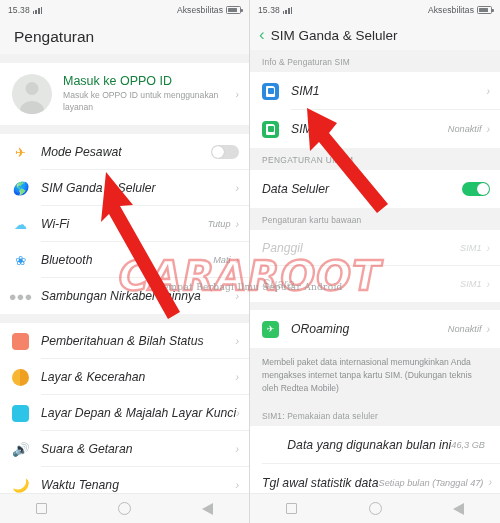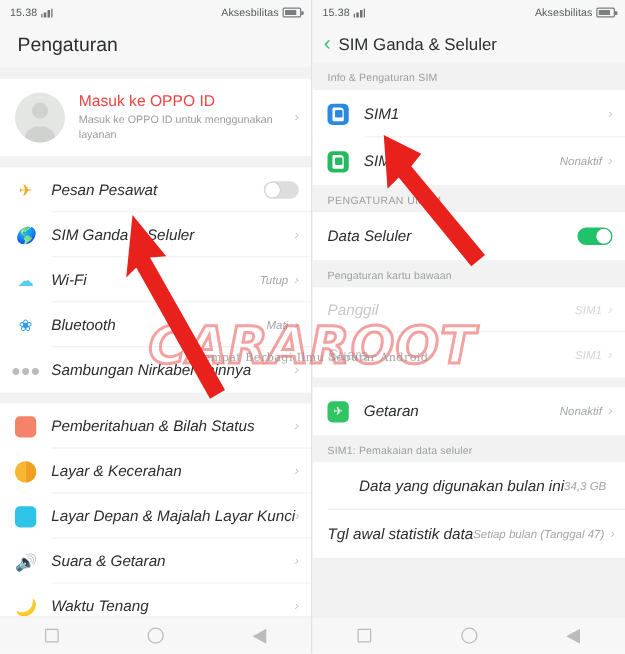--- a/index.html
+++ b/index.html
@@ -76,21 +76,21 @@
   }
   .avatar::before {
     content:""; position:absolute; left:50%; top:8px; transform:translateX(-50%);
     width:13px; height:13px; border-radius:50%; background:#cfd2cf;
   }
   .avatar::after {
     content:""; position:absolute; left:50%; bottom:-6px; transform:translateX(-50%);
     width:24px; height:19px; border-radius:50% 50% 0 0; background:#cfd2cf;
   }
   .acct-text { flex: 1 1 auto; min-width: 0; }
-  .acct-title { font-size: 12.5px; color: #ef4444; margin-bottom: 2px; }
+  .acct-title { font-size: 12.5px; color: #15803d; margin-bottom: 2px; }
   .acct-sub { font-size: 8.6px; color: #9a9d9e; line-height: 1.35; }
 
   
   .row {
     display: flex; align-items: center;
     height: 36px; padding: 0 10px 0 12px;
     background: #fff; position: relative; font-style: italic;
   }
   .row.tall { height: 38px; }
   .row .ic {
@@ -236,21 +236,21 @@
           </div>
           <div class="chev" style="font-size:10.5px;color:#c3c6c7;">›</div>
         </div>
       </div>
 
       <div class="gap"></div>
 
       <div class="card">
         <div class="row">
           <span class="ic g-plane">✈</span>
-          <span class="lbl">Pesan Pesawat</span>
+          <span class="lbl">Mode Pesawat</span>
           <span class="toggle off">
               <span class="knob"></span>
             </span>
           <span class="sep"></span>
         </div>
         <div class="row">
           <span class="ic g-globe">🌎</span>
           <span class="lbl">SIM Ganda &amp; Seluler</span>
           <span class="val"></span>
           <span class="chev">›</span>
@@ -402,31 +402,32 @@
           <span class="chev">›</span>
         </div>
       </div>
 
       <div style="height:8px;background:#f1f2f1;"></div>
       <div class="card">
         <div class="row tall nosep">
           <span class="ic">
             <span class="sq" style="background:#31c462;">✈</span>
           </span>
-          <span class="lbl">Getaran</span>
+          <span class="lbl">ORoaming</span>
           <span class="val">Nonaktif</span>
           <span class="chev">›</span>
         </div>
       </div>
+      <div class="desc">Membeli paket data internasional memungkinkan Anda mengakses internet tanpa kartu SIM. (Dukungan teknis oleh Redtea Mobile)</div>
 
       <div class="sect">SIM1: Pemakaian data seluler</div>
       <div class="card">
         <div class="row tall">
           <span class="lbl" style="margin-left:0;text-align:right;">Data yang digunakan bulan ini</span>
-          <span class="val">34,3 GB</span>
+          <span class="val">46,3 GB</span>
           <span class="chev"></span>
           <span class="sep" style="left:12px;"></span>
         </div>
         <div class="row tall">
           <span class="lbl" style="margin-left:0;">Tgl awal statistik data</span>
           <span class="val">Setiap bulan (Tanggal 47)</span>
           <span class="chev">›</span>
 
         </div>
 

